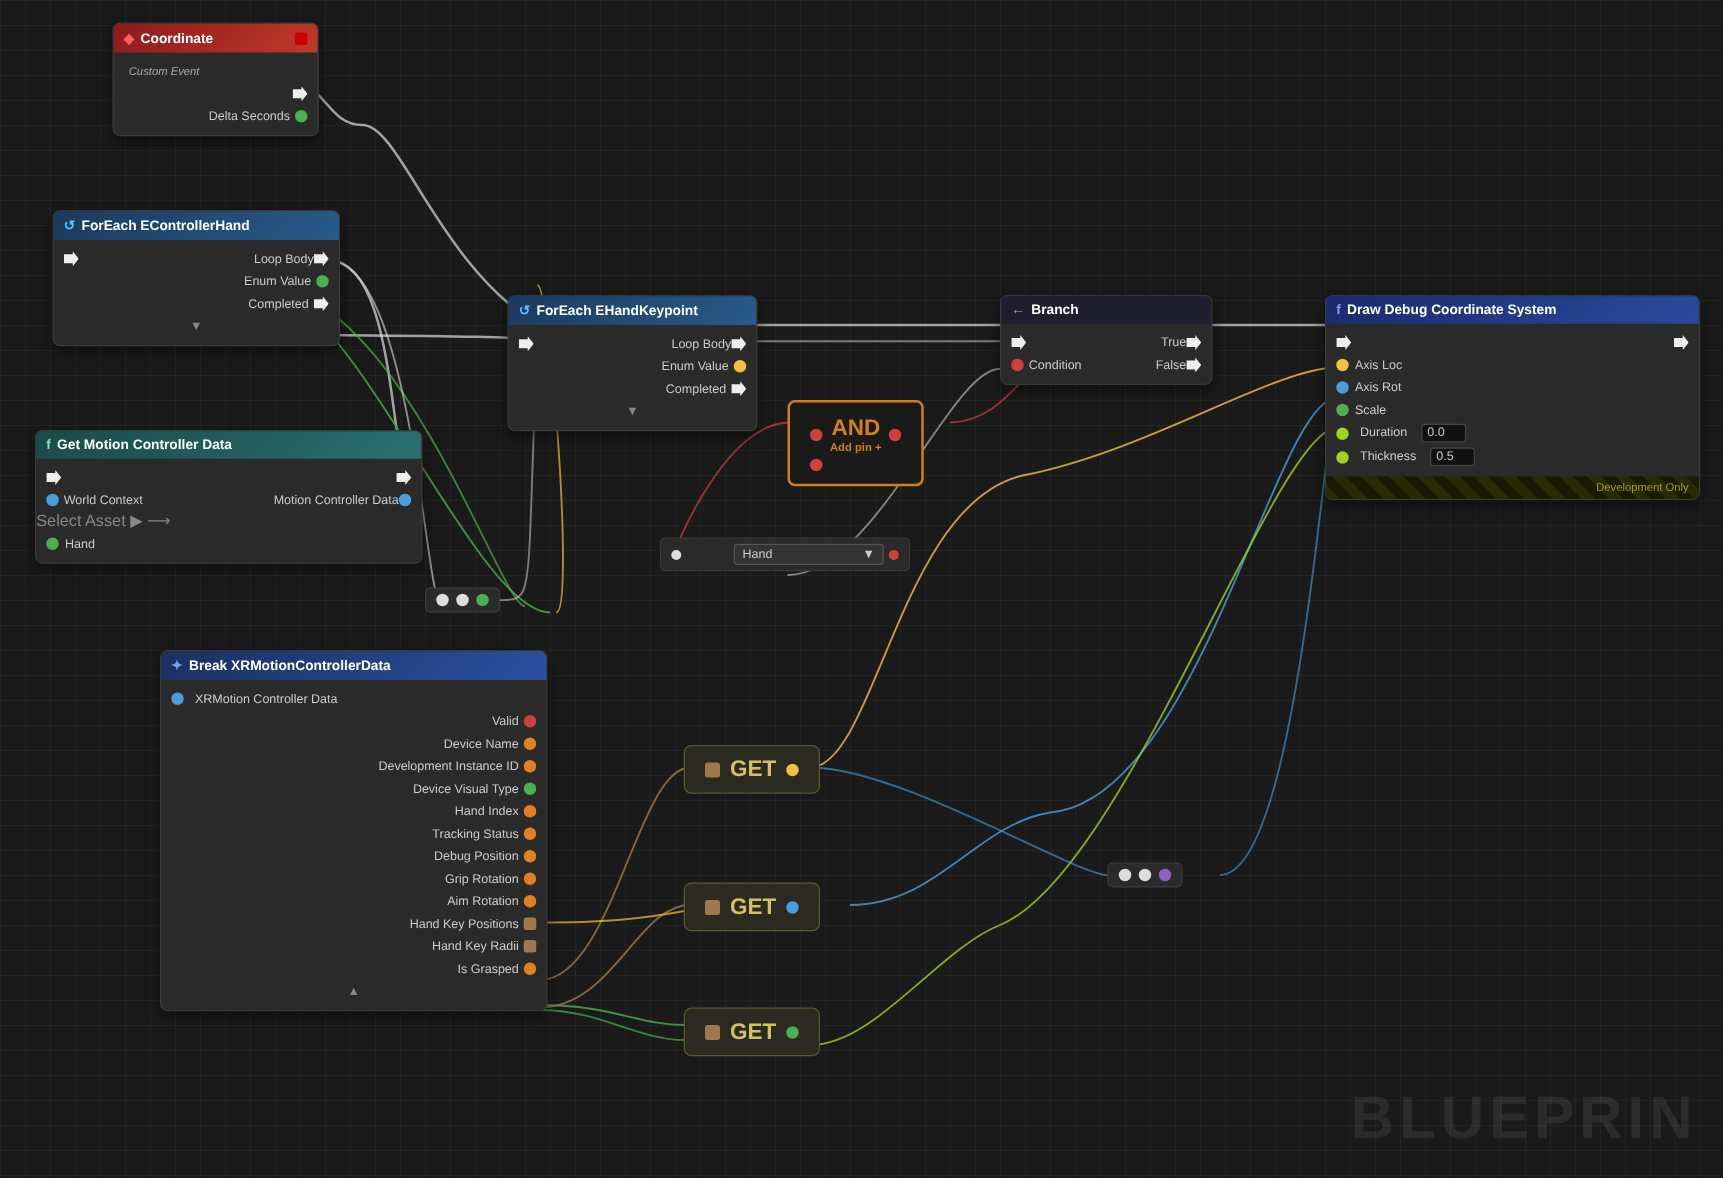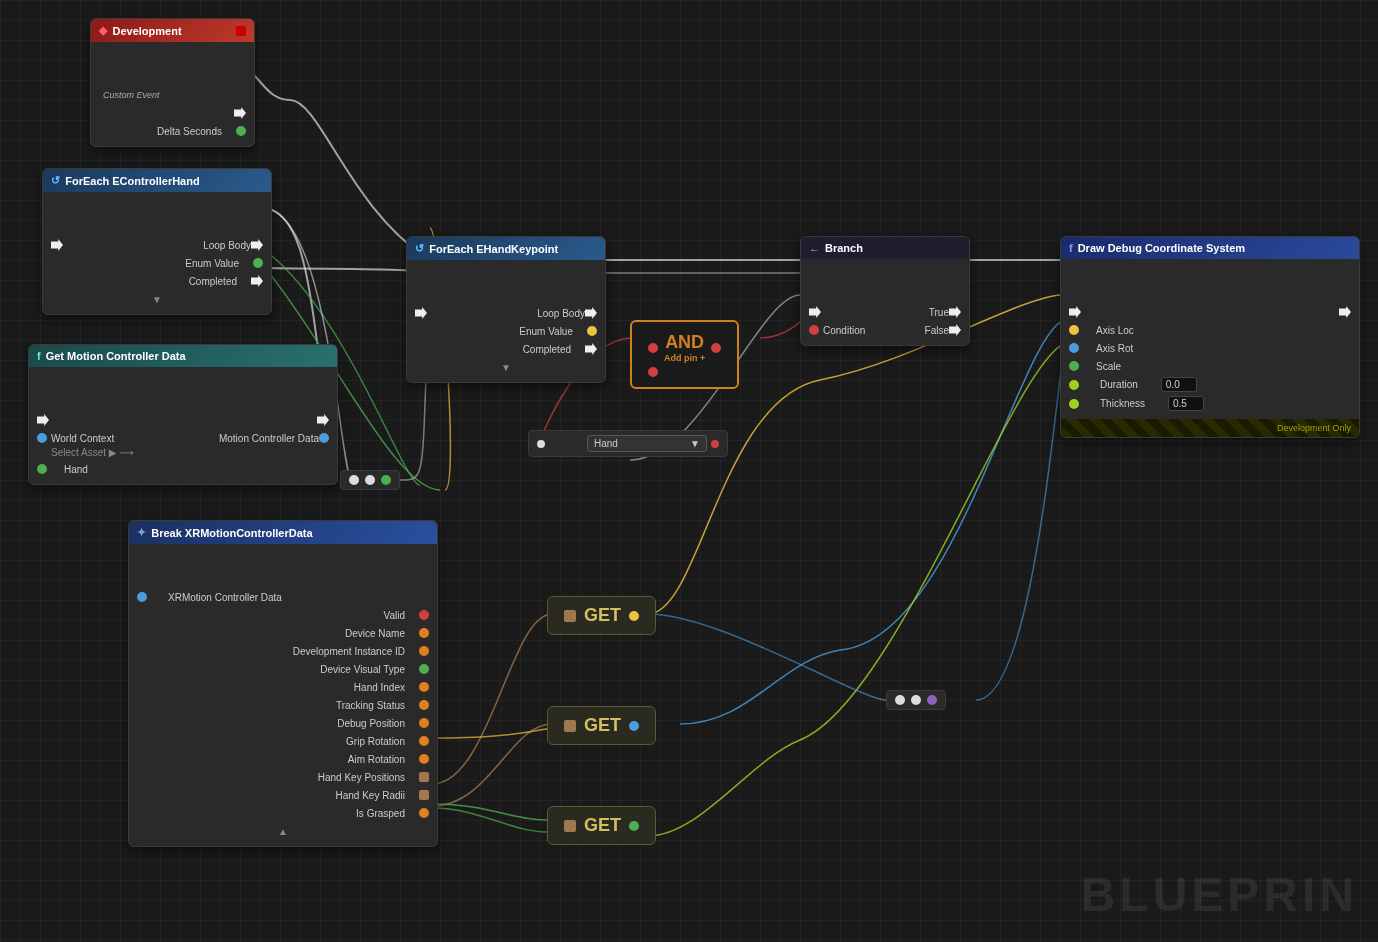--- a/index.html
+++ b/index.html
@@ -30,31 +30,30 @@
       padding: 5px 8px;
       display: flex;
       align-items: center;
       gap: 5px;
       font-size: 11px;
       font-weight: bold;
       color: #fff;
     }
     .node-body {
       padding: 6px 0 6px 0;
-      margin-top: 38px;
     }
     .pin-row {
       display: flex;
       align-items: center;
       justify-content: space-between;
       padding: 2px 8px;
       min-height: 18px;
     }
-    .pin-row.left { justify-content: flex-start; gap: 17px; }
-    .pin-row.right { justify-content: flex-end; gap: 14px; }
+    .pin-row.left { justify-content: flex-start; gap: 5px; }
+    .pin-row.right { justify-content: flex-end; gap: 4px; }
     .pin-label {
       font-size: 10px;
       color: #ccc;
     }
     .pin {
       width: 10px;
       height: 10px;
       border-radius: 50%;
       border: 2px solid #888;
       background: #222;
@@ -213,21 +212,21 @@
 
   <path d="M 262 208 C 330 208 340 480 352 480" stroke="#ddd" stroke-width="1.5" fill="none" opacity="0.6"></path>
   <path d="M 395 480 C 430 480 420 490 430 273" stroke="#ddd" stroke-width="1.5" fill="none" opacity="0.5"></path>
 
   <path d="M 432 738 C 480 738 510 736 552 728" stroke="#f0c040" stroke-width="1.5" fill="none" opacity="0.7"></path>
 </svg>
 
 <div class="node" style="left:90px; top:18px; width:165px;">
   <div class="node-header header-red">
     <span style="color:#ff6060;">◆</span>
-    <span>Development</span>
+    <span>Coordinate</span>
     <span style="margin-left:auto; width:10px; height:10px; background:#c00; border-radius:2px; display:inline-block;"></span>
   </div>
   <div class="node-body">
     <div class="pin-row">
       <span style="font-style:italic; font-size:9px; color:#aaa; padding-left:4px;">Custom Event</span>
     </div>
     <div class="pin-row">
       <div style="flex:1"></div>
       <div class="pin white-arrow"></div>
     </div>
@@ -275,21 +274,21 @@
       <div style="flex:1"></div>
       <div class="pin white-arrow"></div>
     </div>
     <div class="pin-row">
       <div class="pin blue"></div>
       <span class="pin-label" style="margin-left:4px;">World Context</span>
       <div style="flex:1"></div>
       <span class="pin-label">Motion Controller Data</span>
       <div class="pin blue"></div>
     </div>
-    <div style="font-size:10px; color:#888; padding-left:22px; padding-bottom:2px;">Select Asset ▶ ⟶</div>
+    <div style="font-size:13px; color:#888; padding-bottom:2px;">Select Asset ▶ ⟶</div>
     <div class="pin-row left">
       <div class="pin green"></div>
       <span class="pin-label">Hand</span>
     </div>
   </div>
 </div>
 
 <div class="node" style="left:406px; top:236px; width:200px;">
   <div class="node-header header-dark-blue">
     <span style="color:#60c0ff;">↺</span>

